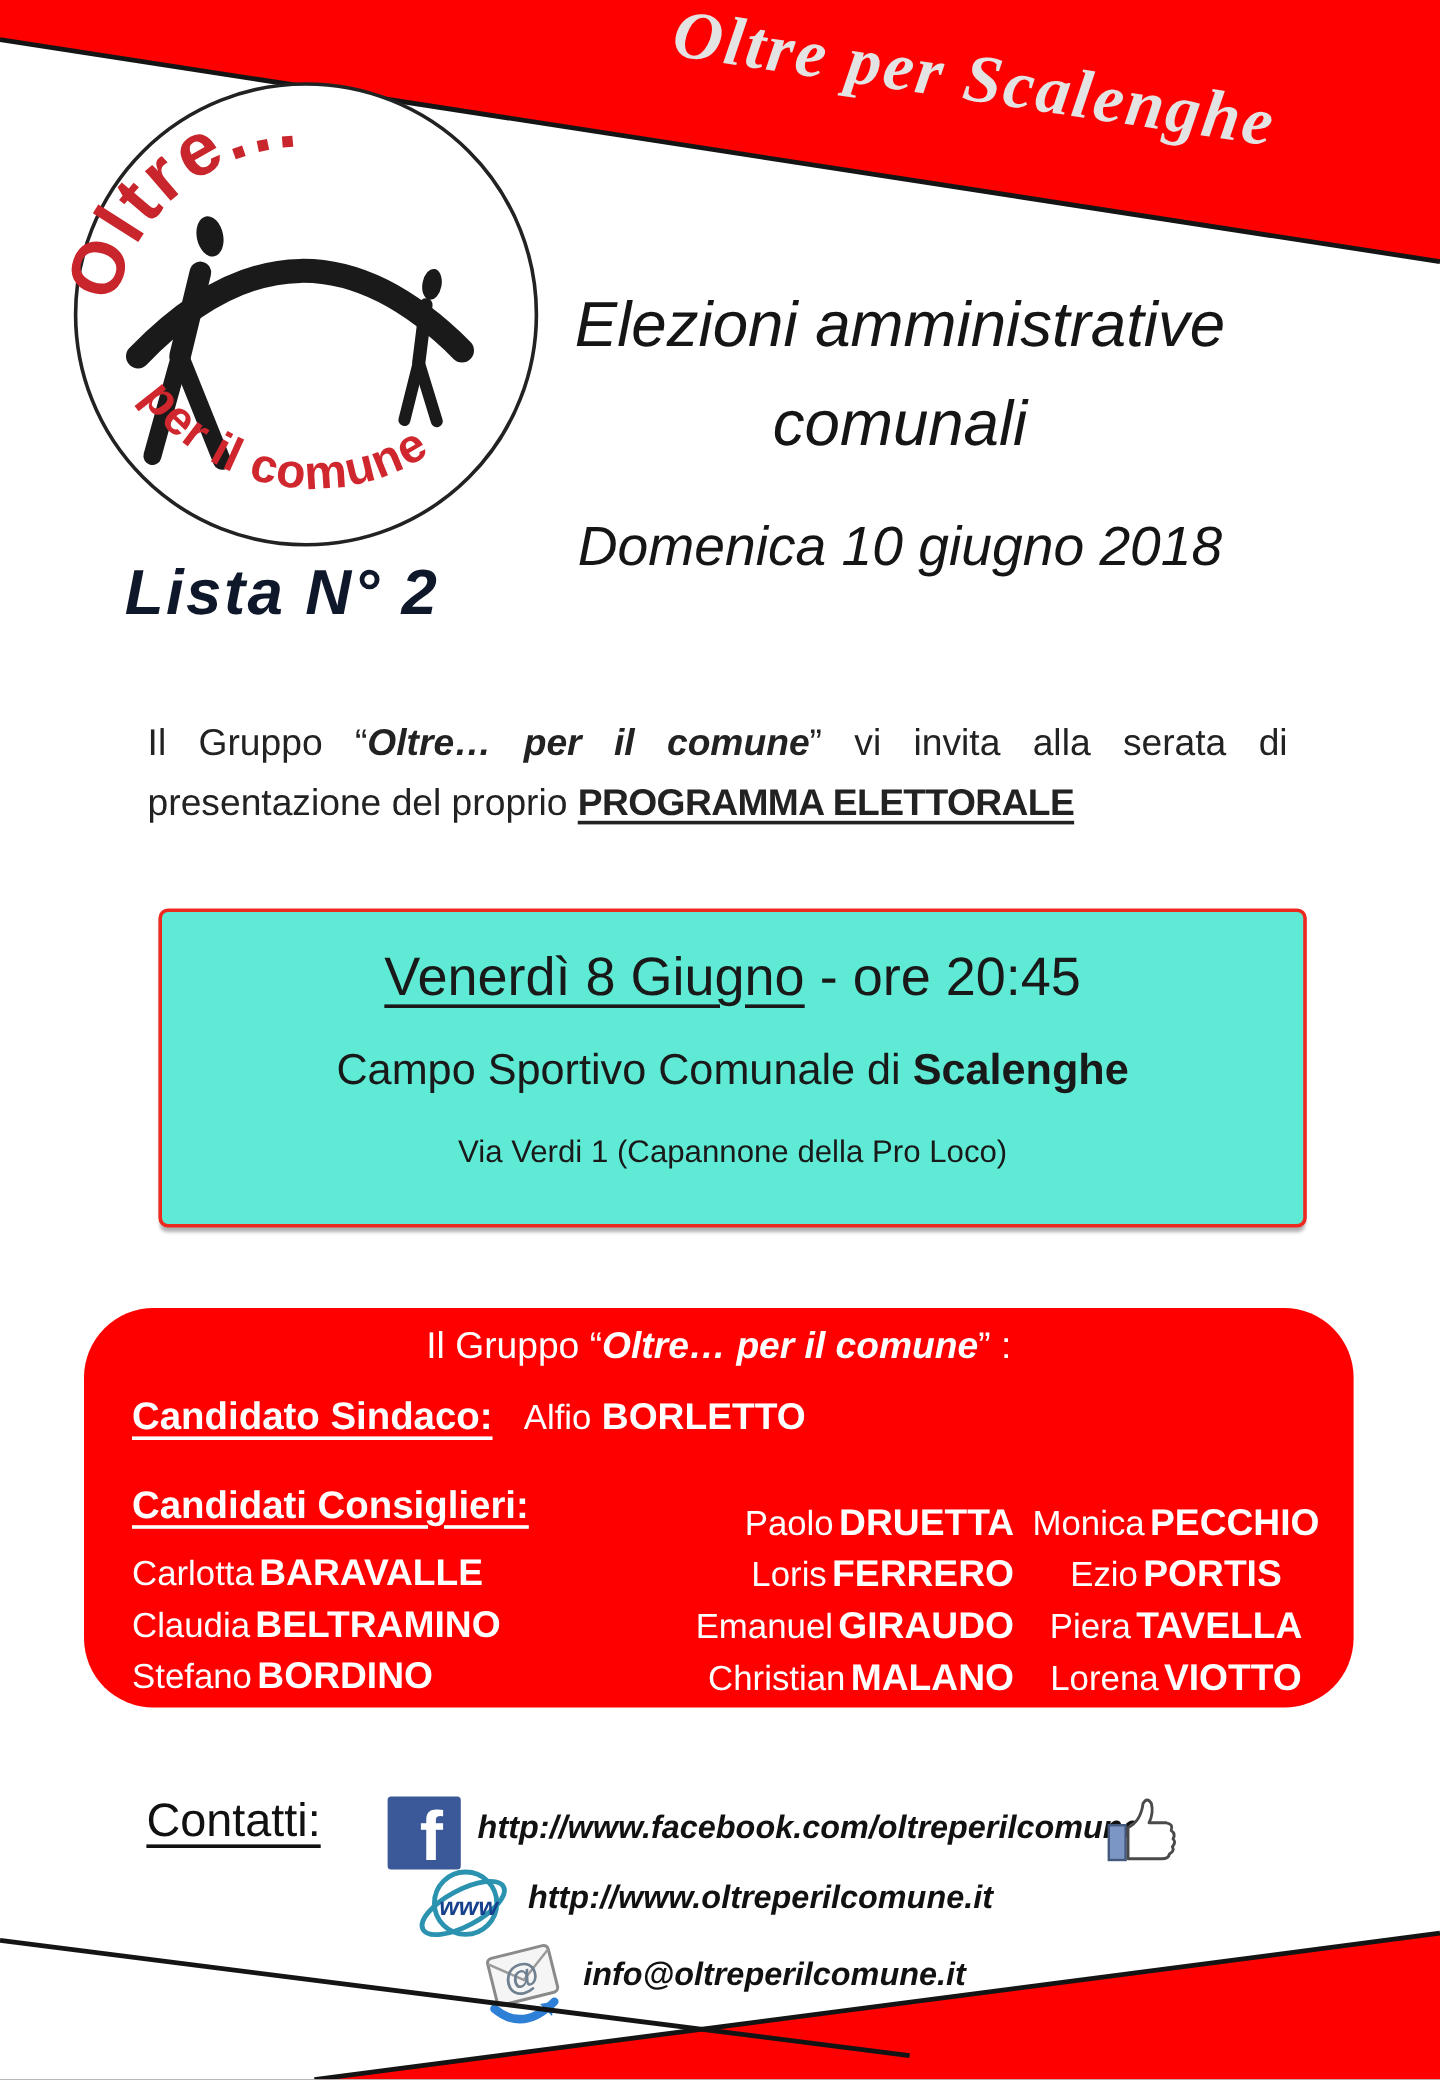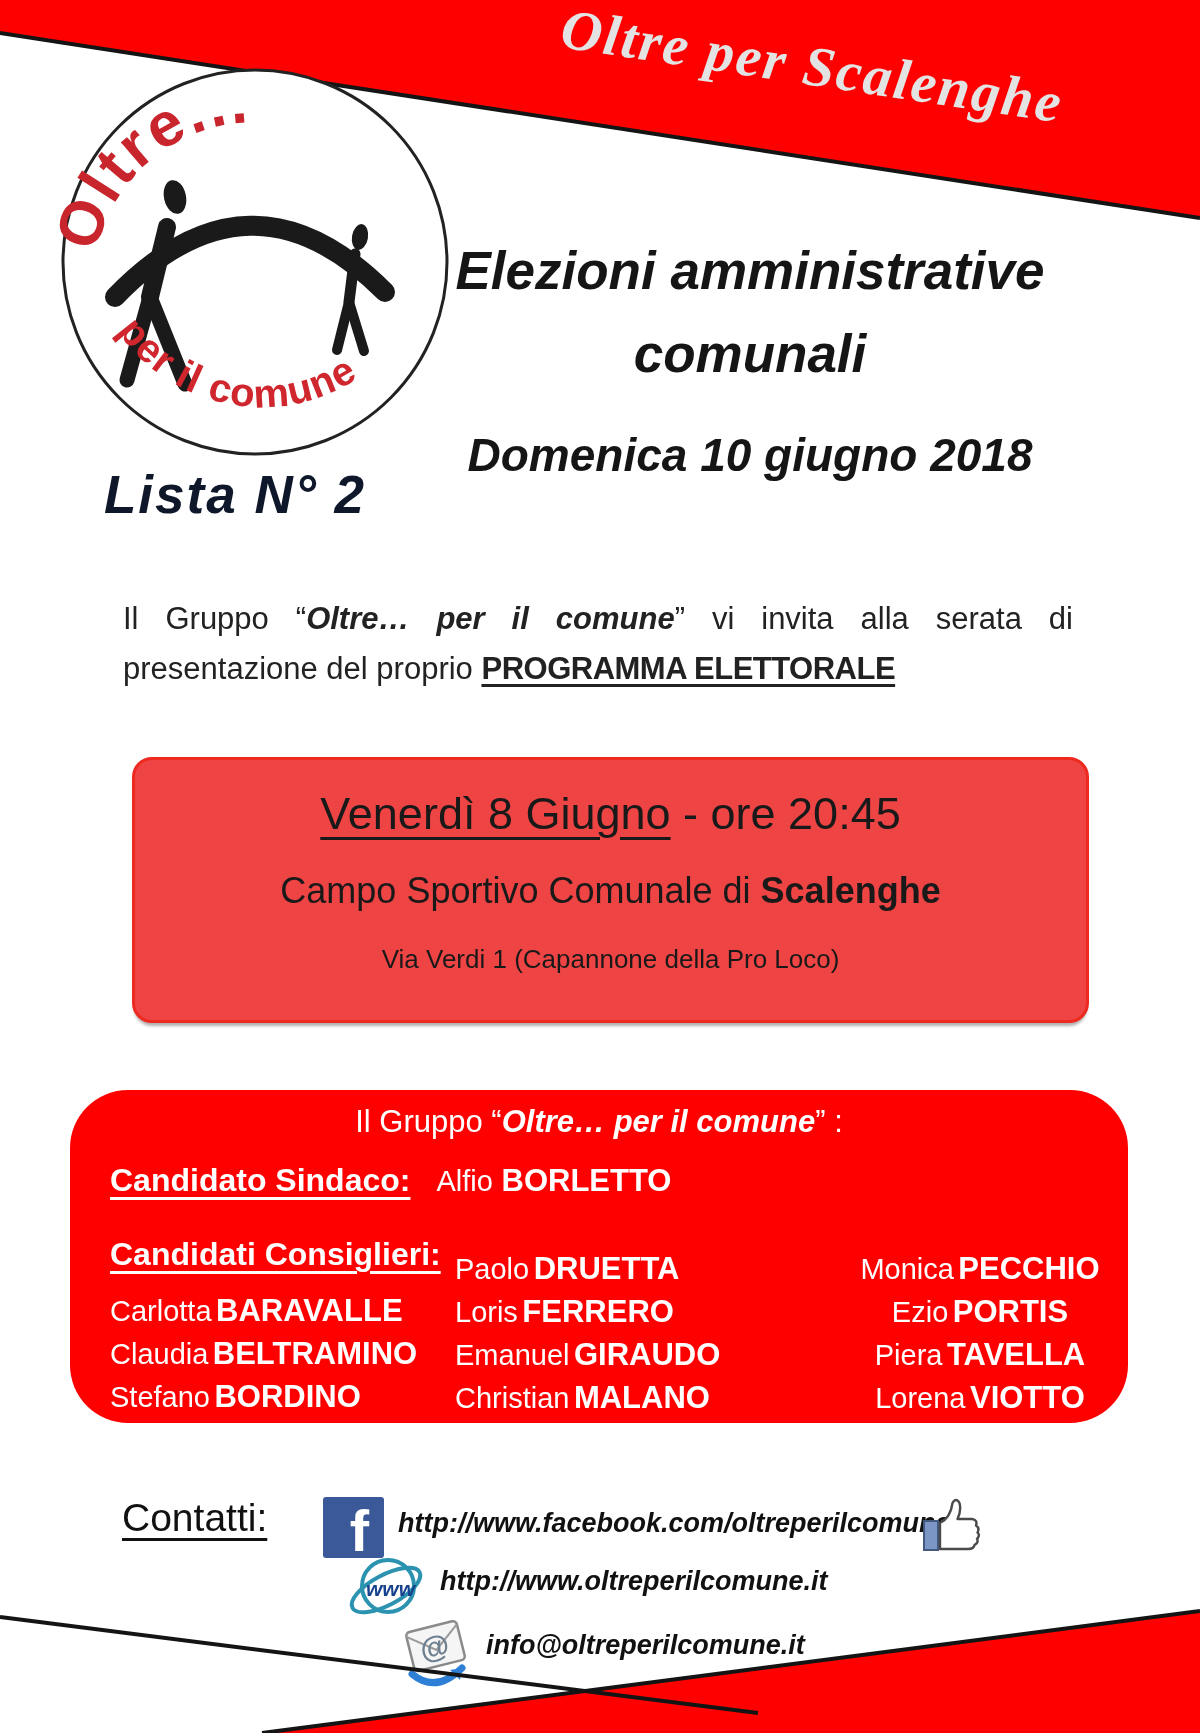--- a/index.html
+++ b/index.html
@@ -21,35 +21,35 @@
   }
 
   
   .logo{left:55px; top:62px; width:400px; height:400px;}
   .lista{
     left:104px; top:464px; font-style:italic; font-weight:600;
     font-size:53px; letter-spacing:2px; color:#0f172a;
   }
 
   
-  .h-line{left:420px; width:660px; text-align:center; font-style:italic; font-weight:bold; color:#151515;}
+  .h-line{left:420px; width:660px; text-align:center; font-style:italic; font-weight:normal; color:#151515;}
   .h1a{top:240px; font-size:53px;}
   .h1b{top:323px; font-size:53px;}
   .h-date{top:428px; font-size:46px;}
 
   
   .intro{left:123px; top:594px; width:950px; font-size:31px; line-height:50px; color:#222;}
   .intro-l1{text-align:justify; text-align-last:justify;}
   .bi{font-weight:bold; font-style:italic;}
   .prog{font-weight:700; text-decoration:underline; text-decoration-thickness:3px; text-underline-offset:5px; letter-spacing:-0.5px;}
 
   
   .event-box{
     left:132px; top:757px; width:951px; height:260px;
-    border:3px solid #ee2a20; border-radius:20px; background:#ef4444;
+    border:3px solid #ee2a20; border-radius:8px; background:#5eead4;
     box-shadow:0 5px 3px -2px rgba(80,80,80,.45);
   }
   .ev{left:0; width:100%; text-align:center; color:#191919;}
   .ev1{top:28px; font-size:45px;}
   .ev2{top:110px; font-size:36px;}
   .ev3{top:184px; font-size:26px;}
   .u-big{text-decoration:underline; text-decoration-thickness:3px; text-underline-offset:8px;}
   .b{font-weight:bold;}
 
   
@@ -60,21 +60,21 @@
   .gb-title{left:0; top:14px; width:100%; text-align:center; font-size:31px;}
   .gb-label{font-weight:600; text-decoration:underline; text-decoration-thickness:2.5px; text-underline-offset:6px; font-size:32px;}
   .gb-sindaco{left:40px; top:72px; font-size:31px;}
   .gb-sindaco .fn{margin-left:26px;}
   .gb-consiglieri{left:40px; top:146px;}
   .name-row{white-space:nowrap;}
   .fn{font-size:29px;}
   .ln{font-size:31px; font-weight:bold;}
   .c1{left:40px; text-align:left;}
   .c1.r0{top:203px;} .c1.r1{top:246px;} .c1.r2{top:289px;}
-  .c2{left:385px; width:390px; text-align:left;}
+  .c2{left:385px; width:390px; text-align:right;}
   .c3{left:740px; width:340px; text-align:center;}
   .c2.r0,.c3.r0{top:161px;} .c2.r1,.c3.r1{top:204px;}
   .c2.r2,.c3.r2{top:247px;} .c2.r3,.c3.r3{top:290px;}
 
   
   .contatti{left:122px; top:1496px; font-size:39px; color:#111;
     text-decoration:underline; text-decoration-thickness:3px; text-underline-offset:7px;}
   .fb-icon{left:323px; top:1497px; width:61px; height:61px; background:#3b5998; border-radius:3px;
     display:flex; align-items:flex-end; justify-content:center; overflow:hidden;}
   .fb-f{color:#fff; font-size:58px; font-weight:bold; line-height:54px; margin-right:-12px;}

